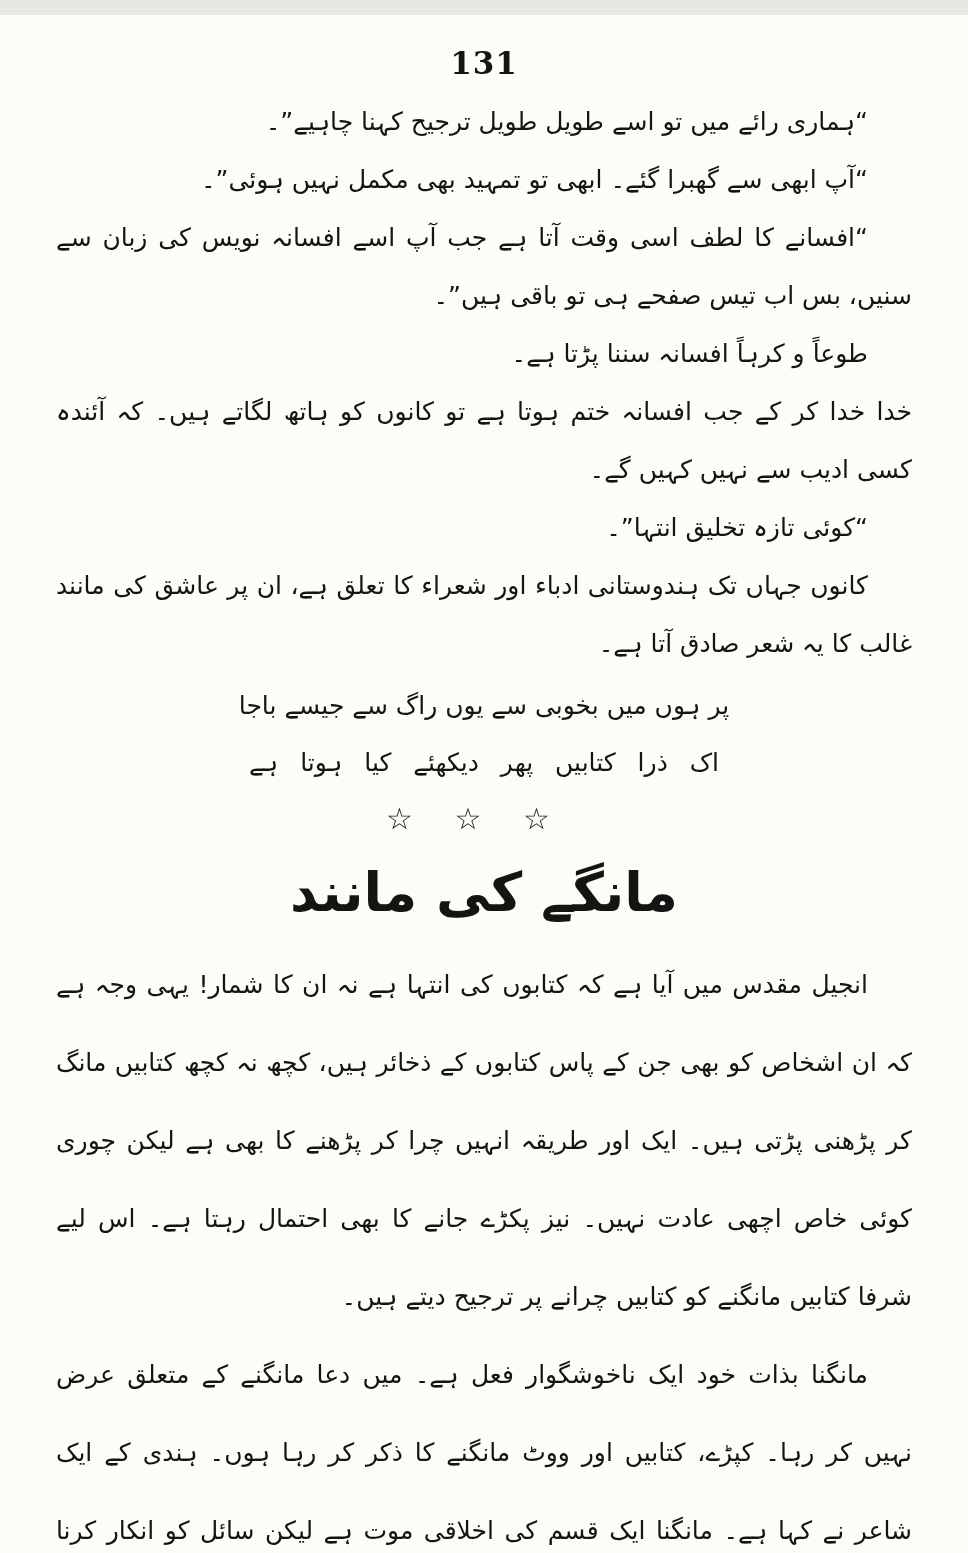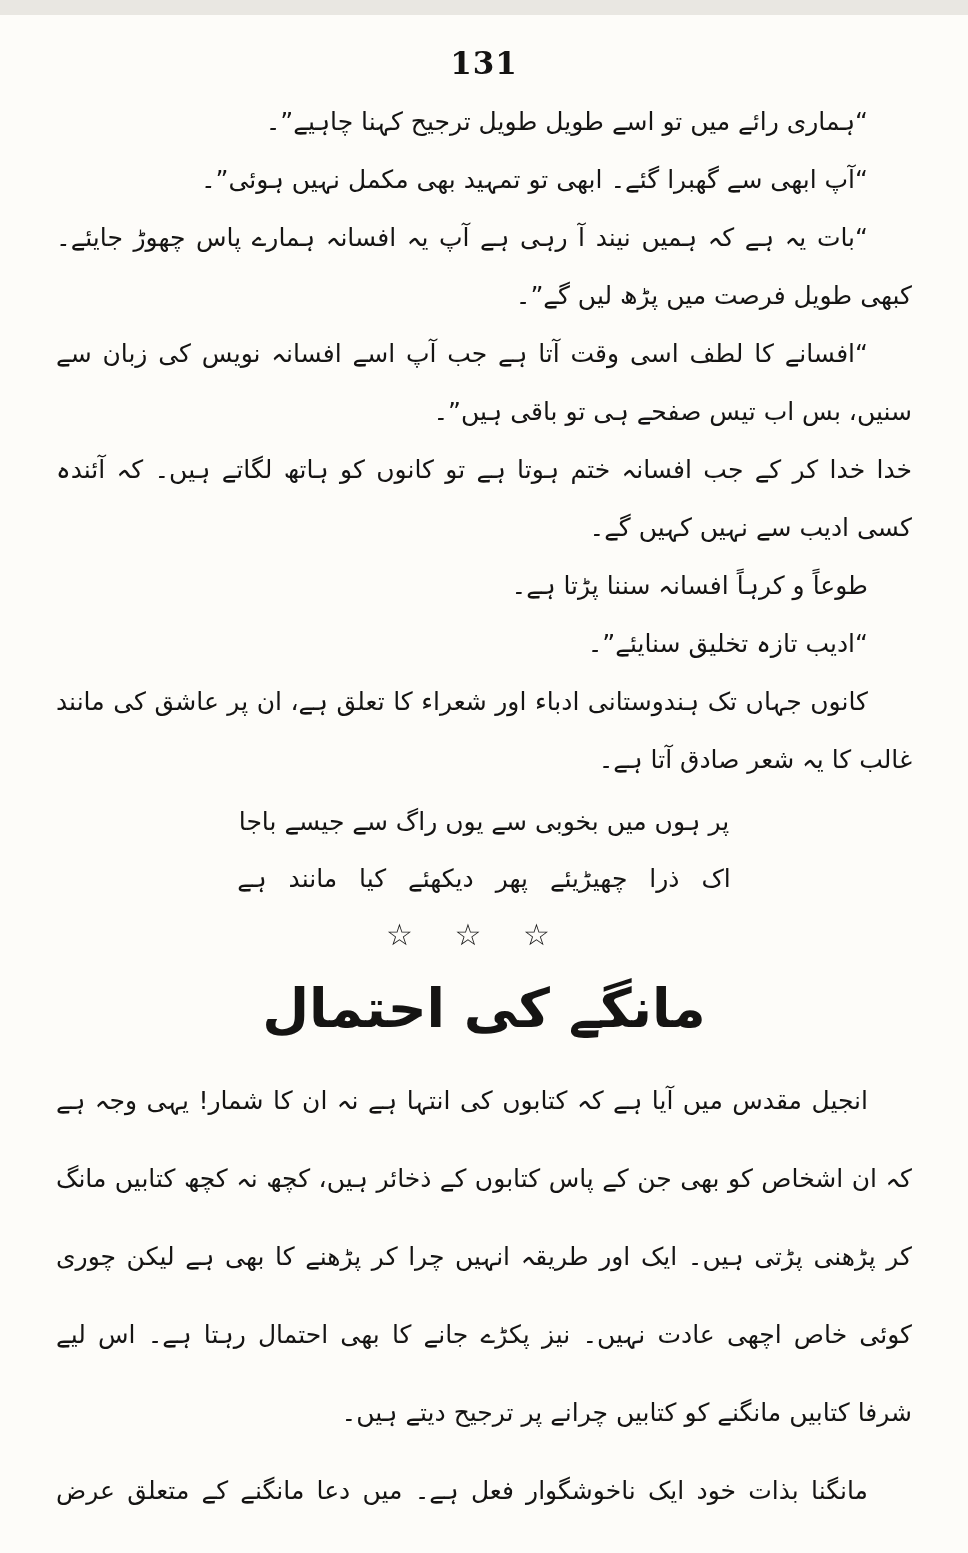--- a/index.html
+++ b/index.html
@@ -55,33 +55,32 @@
 <body>
 
 <div class="page">
 
   <div class="page-number">131</div>
 
   <div class="content" dir="rtl" lang="ur">
 
     <p class="para indent">“ہماری رائے میں تو اسے طویل طویل ترجیح کہنا چاہیے”۔</p>
     <p class="para indent">“آپ ابھی سے گھبرا گئے۔ ابھی تو تمہید بھی مکمل نہیں ہوئی”۔</p>
-    <p class="para indent">“بات یہ ہے کہ ہمیں نیند آ رہی ہے آپ یہ افسانہ ہمارے پاس چھوڑ جایئے۔ کبھی طویل فرصت میں پڑھ لیں گے”۔</p>
     <p class="para indent">“افسانے کا لطف اسی وقت آتا ہے جب آپ اسے افسانہ نویس کی زبان سے سنیں، بس اب تیس صفحے ہی تو باقی ہیں”۔</p>
+    <p class="para indent">طوعاً و کرہاً افسانہ سننا پڑتا ہے۔</p>
     <p class="para">خدا خدا کر کے جب افسانہ ختم ہوتا ہے تو کانوں کو ہاتھ لگاتے ہیں۔ کہ آئندہ کسی ادیب سے نہیں کہیں گے۔</p>
-    <p class="para indent">طوعاً و کرہاً افسانہ سننا پڑتا ہے۔</p>
-    <p class="para indent">“ادیب تازہ تخلیق سنایئے”۔</p>
+    <p class="para indent">“کوئی تازہ تخلیق انتہا”۔</p>
     <p class="para indent">کانوں جہاں تک ہندوستانی ادباء اور شعراء کا تعلق ہے، ان پر عاشق کی مانند غالب کا یہ شعر صادق آتا ہے۔</p>
 
     <div class="couplet">
       <p class="couplet-line">پر ہوں میں بخوبی سے یوں راگ سے جیسے باجا</p>
-      <p class="couplet-line spaced">اک ذرا چھیڑیئے پھر دیکھئے کیا مانند ہے</p>
+      <p class="couplet-line spaced">اک ذرا کتابیں پھر دیکھئے کیا ہوتا ہے</p>
     </div>
 
     <div class="stars">☆ ☆ ☆</div>
 
-    <h1 class="heading">مانگے کی احتمال</h1>
+    <h1 class="heading">مانگے کی مانند</h1>
 
     <p class="para body indent">انجیل مقدس میں آیا ہے کہ کتابوں کی انتہا ہے نہ ان کا شمار! یہی وجہ ہے کہ ان اشخاص کو بھی جن کے پاس کتابوں کے ذخائر ہیں، کچھ نہ کچھ کتابیں مانگ کر پڑھنی پڑتی ہیں۔ ایک اور طریقہ انہیں چرا کر پڑھنے کا بھی ہے لیکن چوری کوئی خاص اچھی عادت نہیں۔ نیز پکڑے جانے کا بھی احتمال رہتا ہے۔ اس لیے شرفا کتابیں مانگنے کو کتابیں چرانے پر ترجیح دیتے ہیں۔</p>
     <p class="para body indent">مانگنا بذات خود ایک ناخوشگوار فعل ہے۔ میں دعا مانگنے کے متعلق عرض نہیں کر رہا۔ کپڑے، کتابیں اور ووٹ مانگنے کا ذکر کر رہا ہوں۔ ہندی کے ایک شاعر نے کہا ہے۔ مانگنا ایک قسم کی اخلاقی موت ہے لیکن سائل کو انکار کرنا مانگنے سے بھی بدتر ہے۔ کتابیں مانگنے والے اس نکتے سے بخوبی</p>
 
   </div>
 </div>
 
 </body></html>

